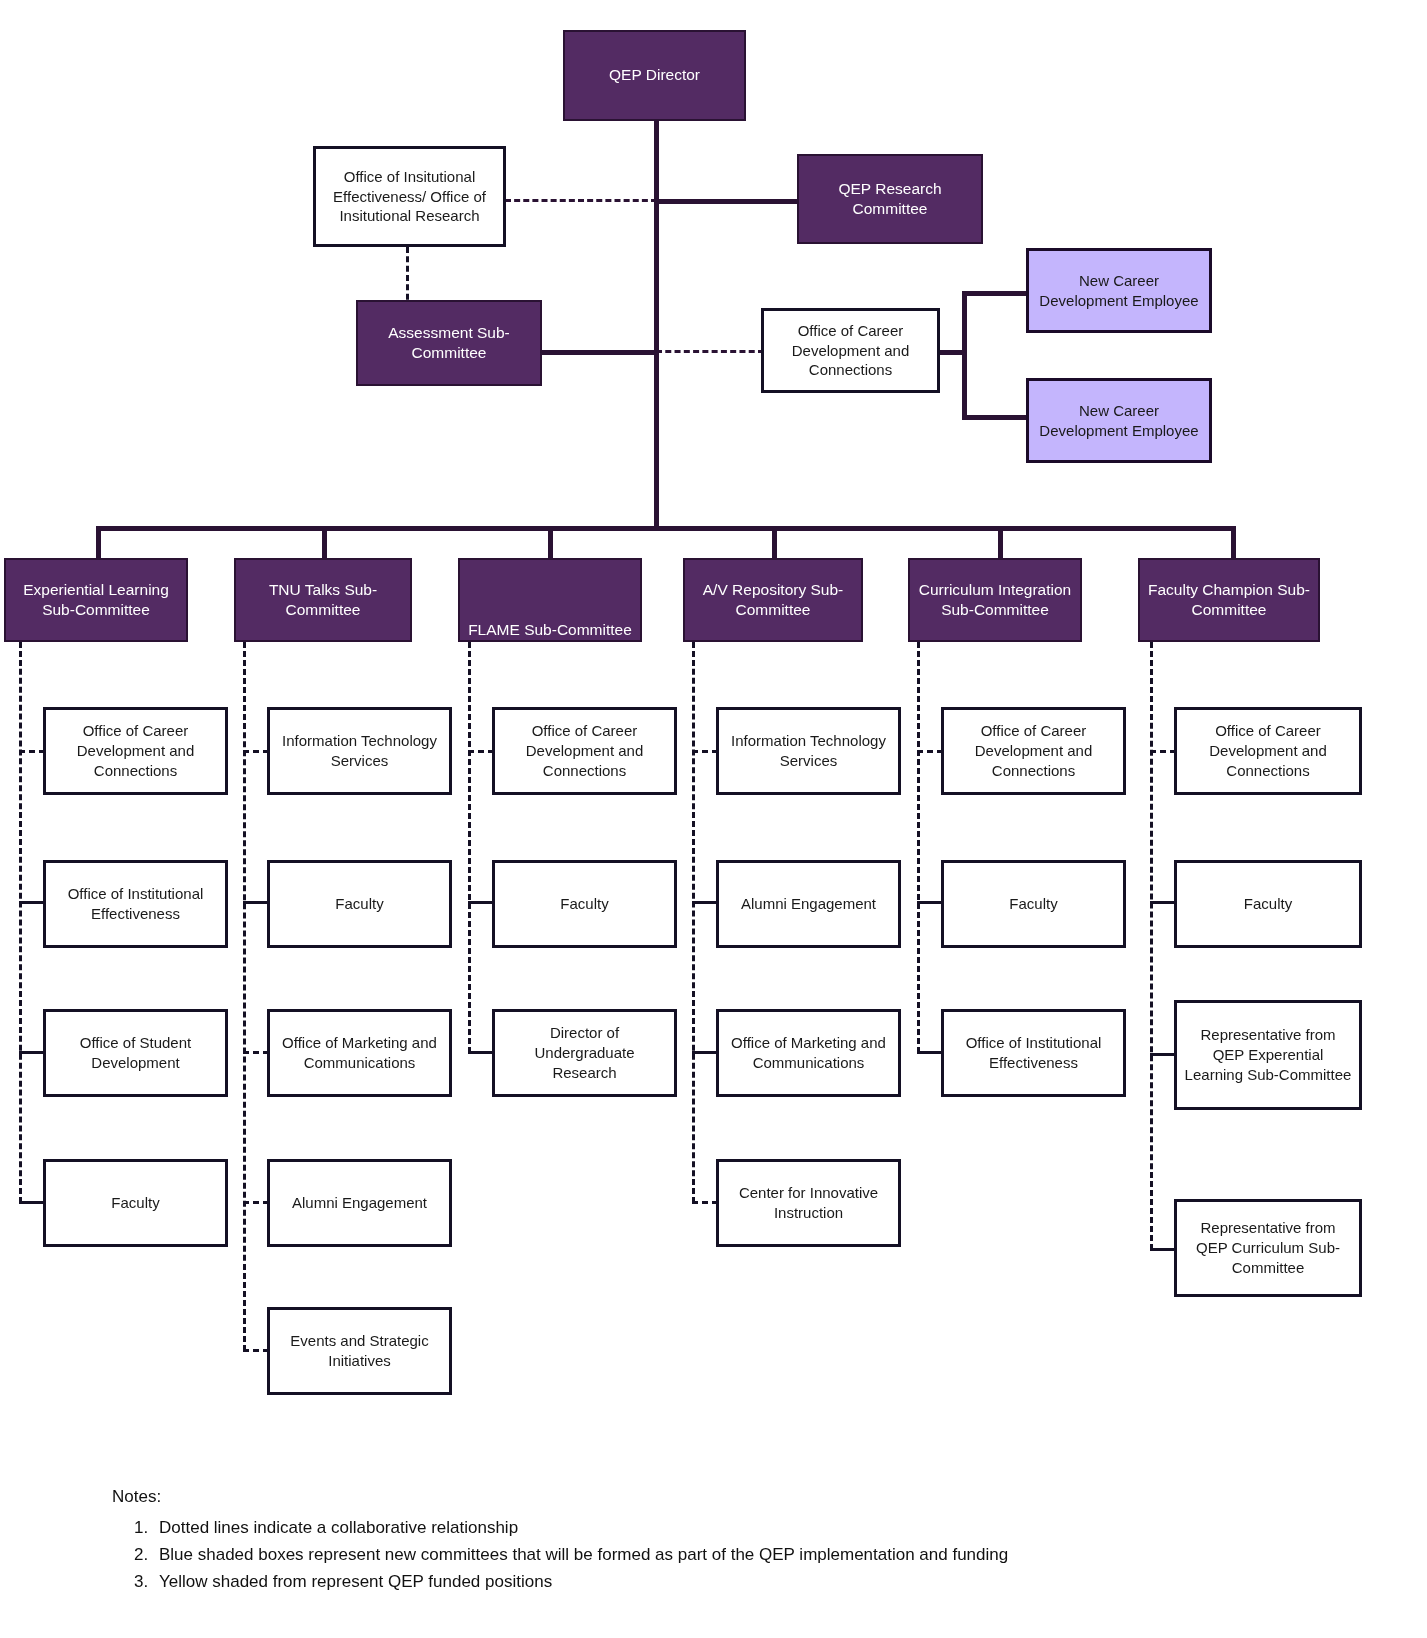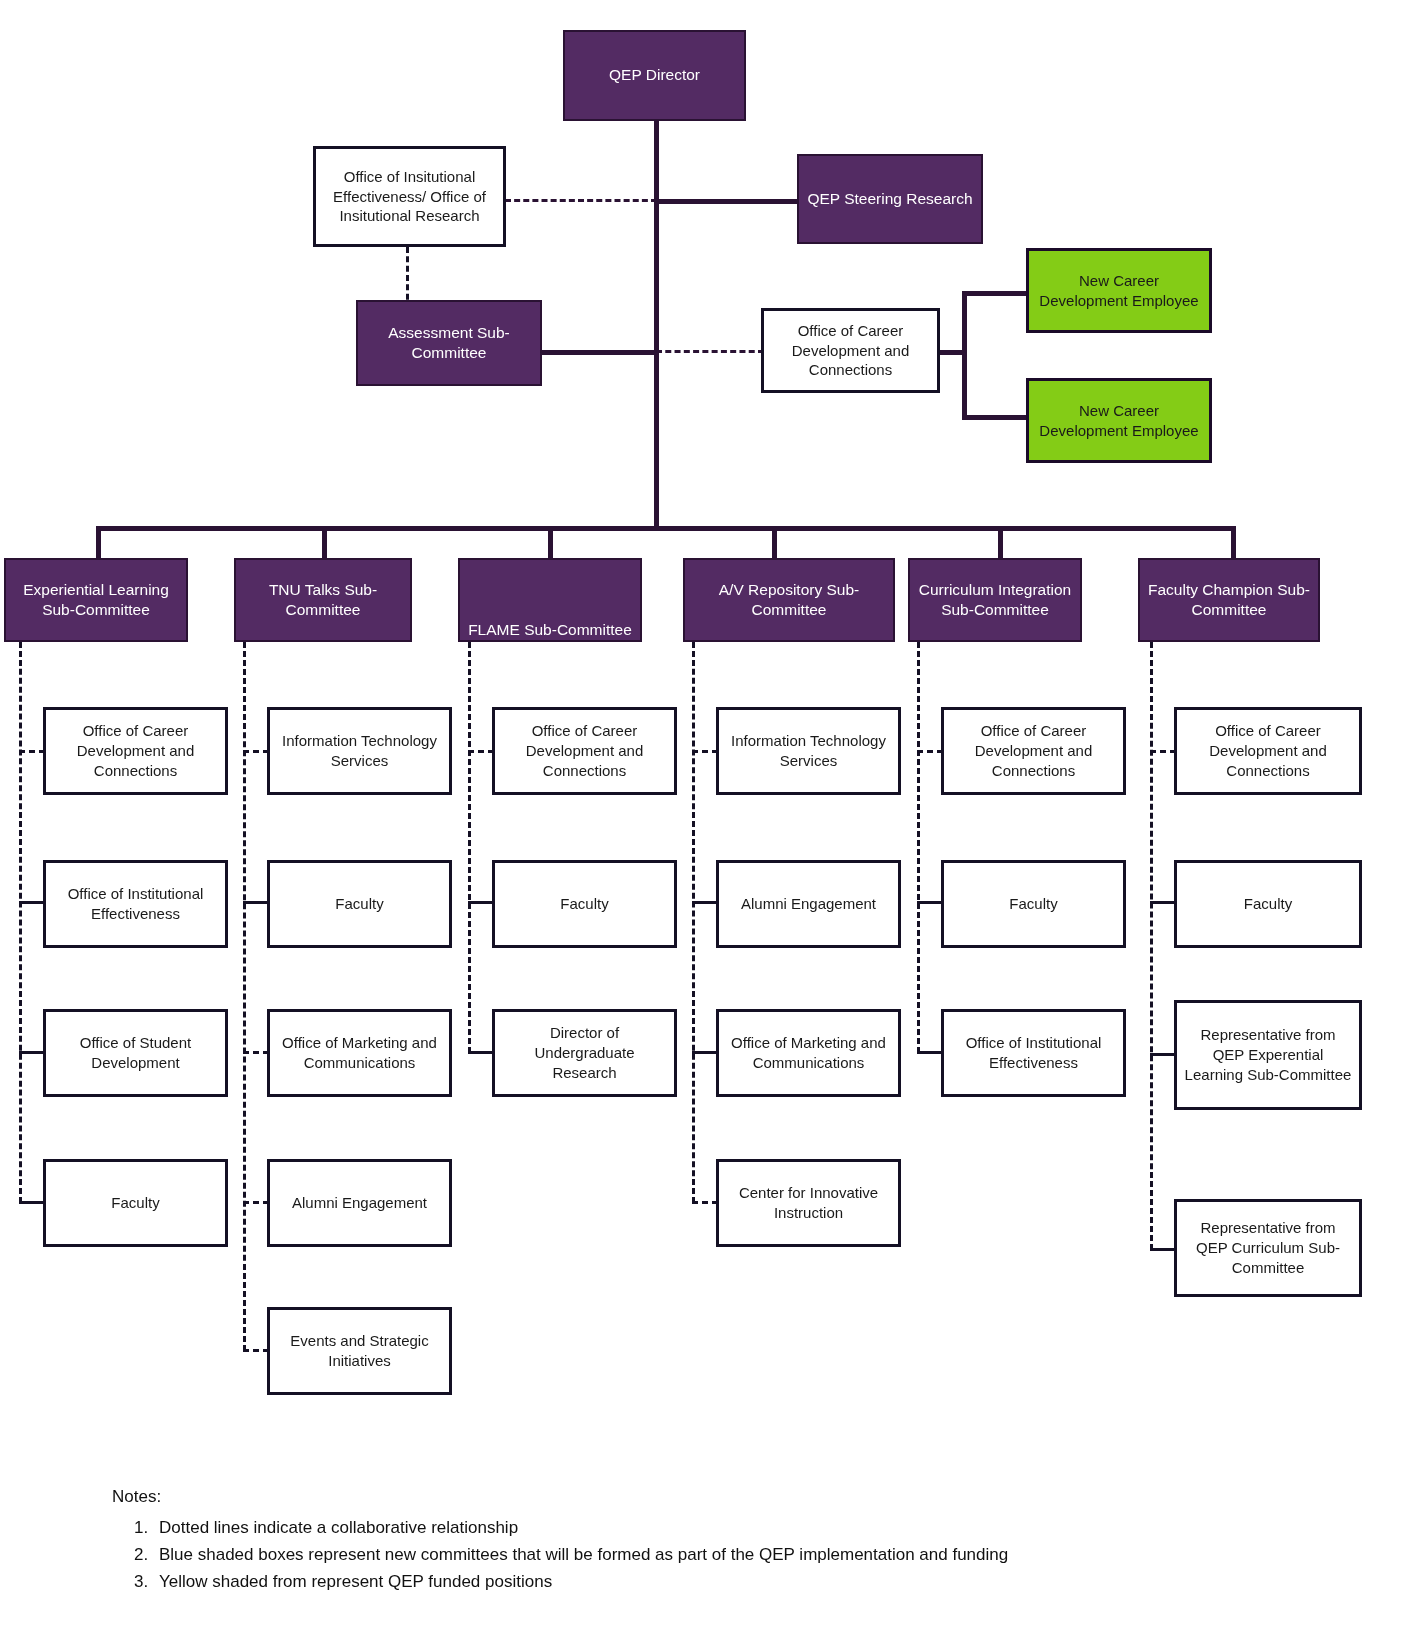--- a/index.html
+++ b/index.html
@@ -38,21 +38,21 @@
     color: #ffffff;
     font-size: 15.5px;
   }
   .box.white {
     background: #ffffff;
     border: 3px solid #141024;
     color: #1a1a1a;
     font-size: 15px;
   }
   .box.lavender {
-    background: #84cc16;
+    background: #c4b5fd;
     border: 3px solid #1B0B29;
     color: #1a1a1a;
     font-size: 15px;
   }
   .box.hdr { font-size: 15.5px; }
 
   
   .ln {
     position: absolute;
     background: #2A1233;
@@ -125,21 +125,21 @@
 
   <div class="box purple" style="left:563px; top:30px; width:183px; height:91px;">
     <span>QEP Director</span>
   </div>
 
   <div class="box white" style="left:313px; top:146px; width:193px; height:101px;">
     <span>Office of Insitutional Effectiveness/ Office of Insitutional Research</span>
   </div>
 
   <div class="box purple" style="left:797px; top:154px; width:186px; height:90px;">
-    <span>QEP Steering Research</span>
+    <span>QEP Research Committee</span>
   </div>
 
   <div class="box purple" style="left:316px; top:300px; width:186px; height:86px;margin-left:40px;">
     <span>Assessment Sub-Committee</span>
   </div>
 
   <div class="box white" style="left:761px; top:308px; width:179px; height:85px;">
     <span>Office of Career Development and Connections</span>
   </div>
 
@@ -153,21 +153,21 @@
 
   <div class="box purple hdr" style="left:4px; top:558px; width:184px; height:84px;justify-content:flex-end;">
     <span>Experiential Learning Sub-Committee</span>
   </div>
   <div class="box purple hdr" style="left:234px; top:558px; width:178px; height:84px;">
     <span>TNU Talks Sub-Committee</span>
   </div>
   <div class="box purple hdr" style="left:458px; top:558px; width:184px; height:84px;align-items:flex-end;">
     <span>FLAME Sub-Committee</span>
   </div>
-  <div class="box purple hdr" style="left:683px; top:558px; width:212px; height:84px;">
+  <div class="box purple hdr" style="left:683px; top:558px; width:180px; height:84px;">
     <span>A/V Repository Sub-Committee</span>
   </div>
   <div class="box purple hdr" style="left:908px; top:558px; width:174px; height:84px;">
     <span>Curriculum Integration Sub-Committee</span>
   </div>
   <div class="box purple hdr" style="left:1138px; top:558px; width:182px; height:84px;">
     <span>Faculty Champion Sub-Committee</span>
   </div>
 
   <div class="dash-v" style="left:19px; top:642px; height:561px;"></div>

